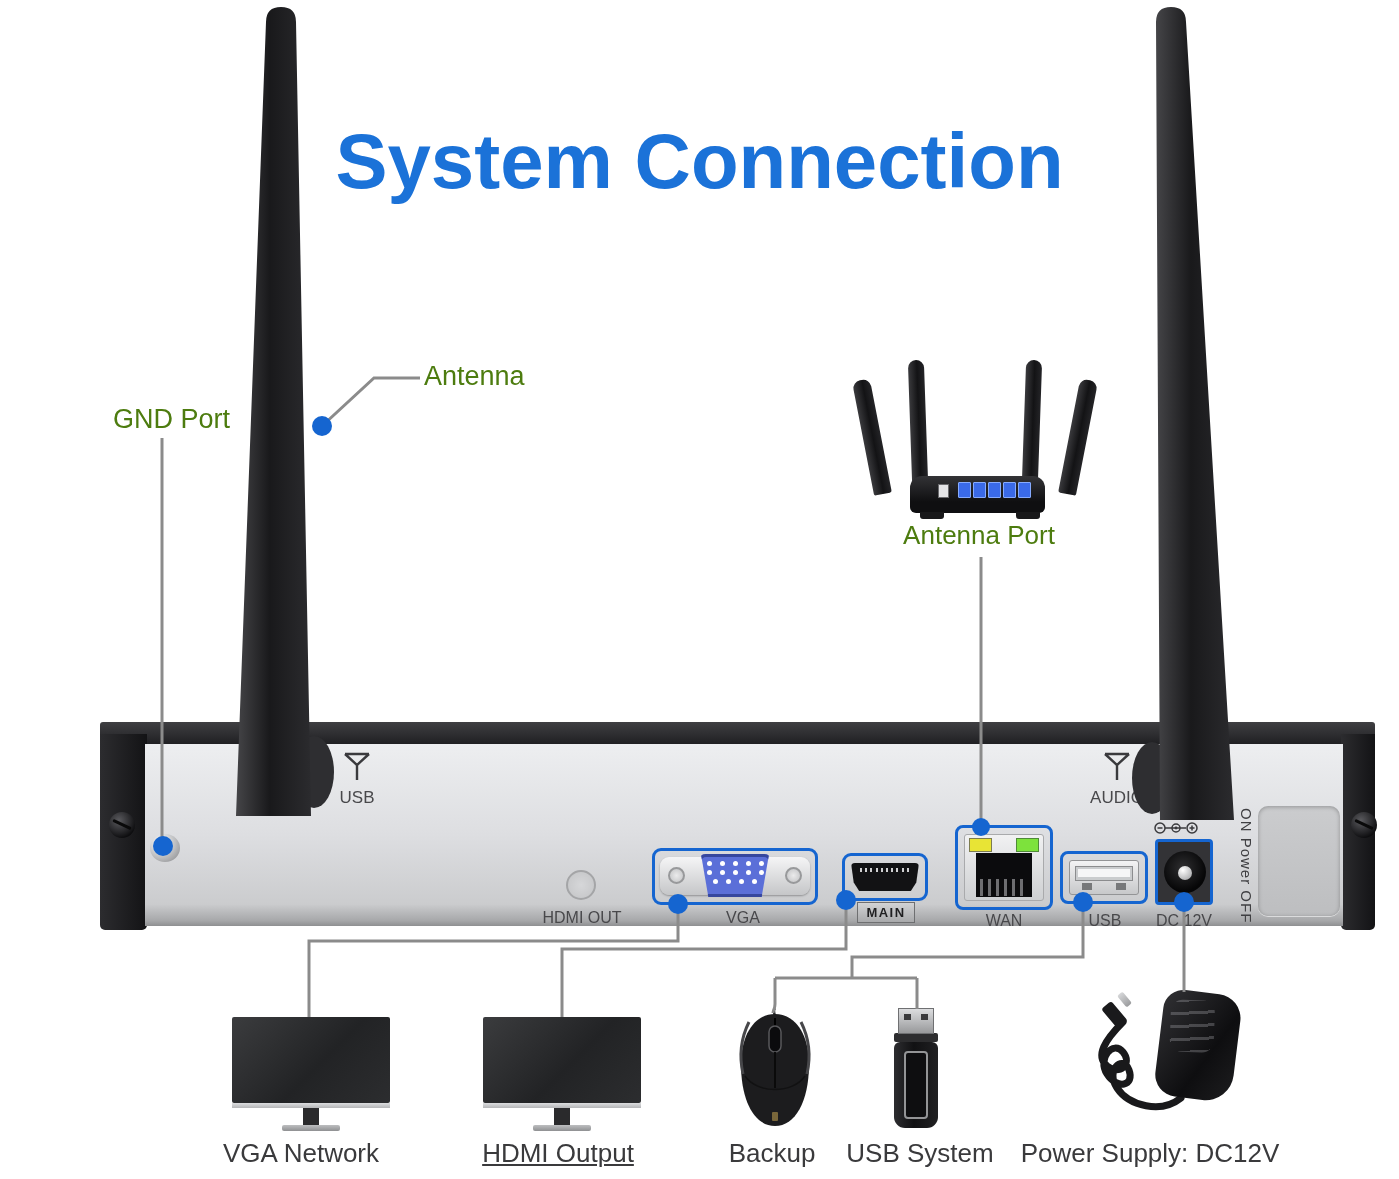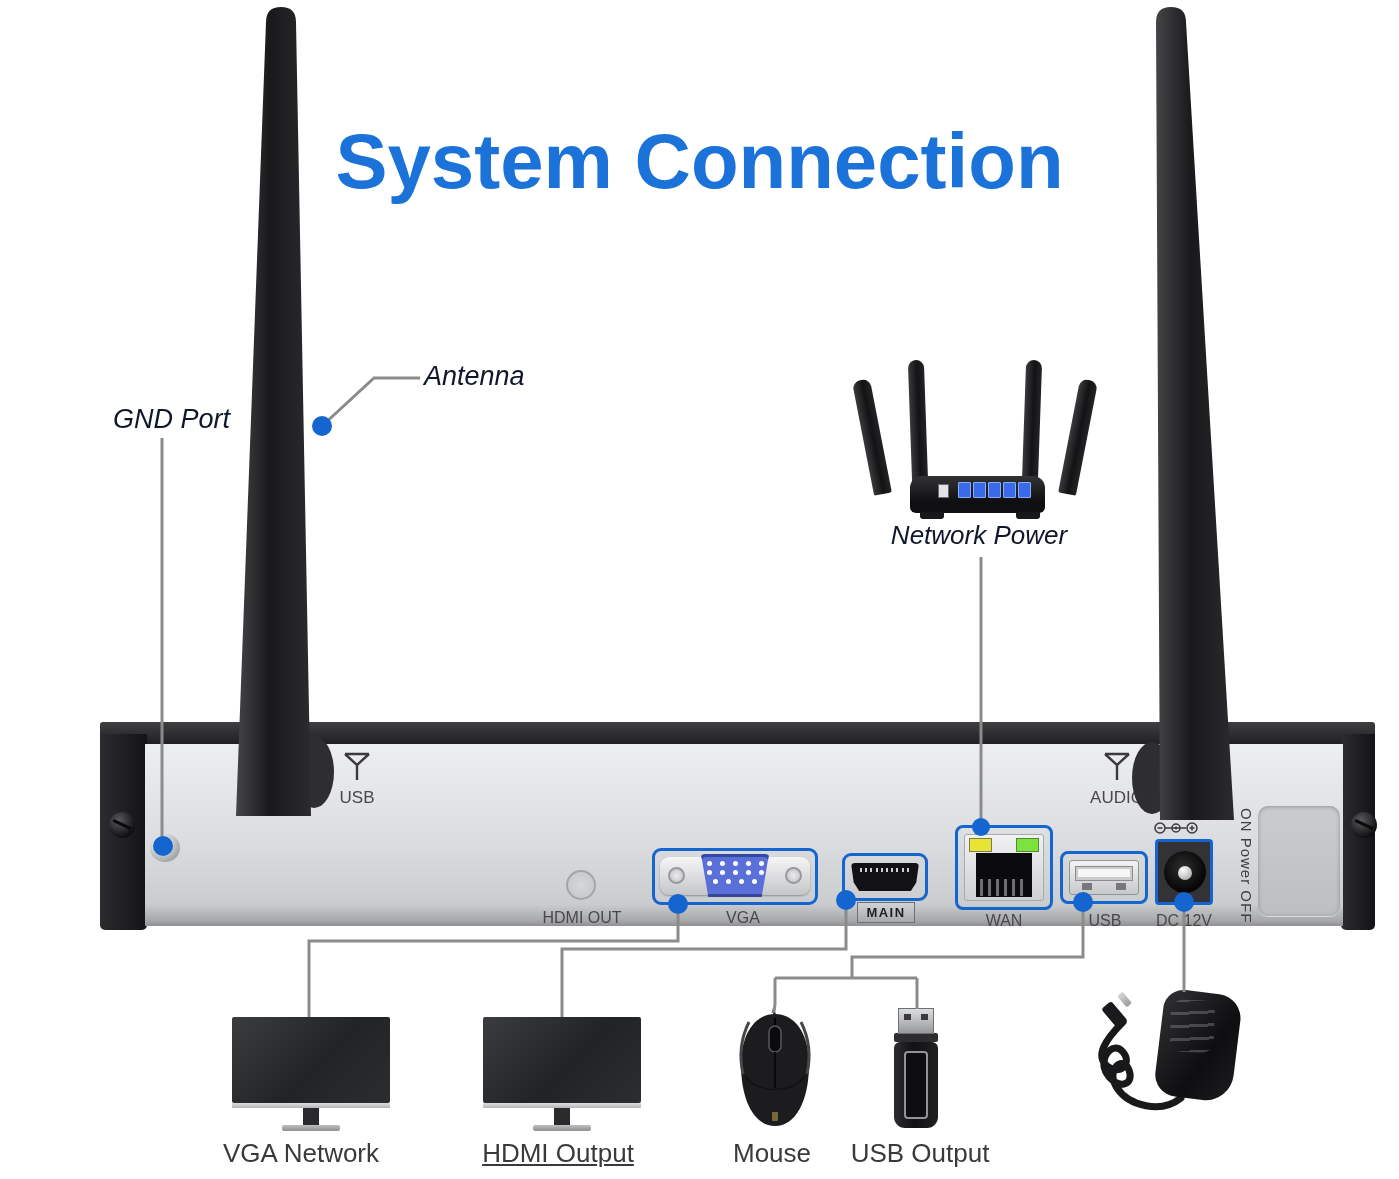--- a/index.html
+++ b/index.html
@@ -4,21 +4,21 @@
 <style>
   html,body{margin:0;padding:0;background:#fff;}
   .canvas{position:relative;width:1399px;height:1179px;background:#ffffff;overflow:hidden;
           font-family:"Liberation Sans",sans-serif;}
 
   
   .title{position:absolute;top:116px;left:0;right:0;text-align:center;
          font-size:78px;font-weight:bold;color:#1b72d8;letter-spacing:0;}
 
   
-  .callout{position:absolute;color:#0f172a;font-size:27px;white-space:nowrap;font-style:italic;}
+  .callout{position:absolute;color:#4d7c0f;font-size:27px;white-space:nowrap;}
   .gnd-label{left:113px;top:404px;}
   .antenna-label{left:424px;top:361px;}
   .network-label{left:877px;top:520px;width:204px;text-align:center;font-size:26px;}
 
   
   .ant{position:absolute;z-index:2;}
   .ant-l{left:220px;top:0;}
   .ant-r{left:1128px;top:0;}
 
   
@@ -203,21 +203,21 @@
           <stop offset="0.45" stop-color="#19191b"></stop>
           <stop offset="1" stop-color="#2b2b2e"></stop>
       </linearGradient>
     </defs>
     <ellipse cx="24" cy="778" rx="20" ry="36" fill="#2e2e31"></ellipse>
     <path d="M28,22 Q28,7 43,7 Q58,7 58,22 L106,820 L32,820 Z" fill="url(#agr)"></path>
   </svg>
 
   <div class="callout gnd-label">GND Port</div>
   <div class="callout antenna-label">Antenna</div>
-  <div class="callout network-label">Network Power</div>
+  <div class="callout network-label">Antenna Port</div>
 
   <div class="router">
     <div class="r-ant r-ant-ol"></div>
     <div class="r-ant r-ant-il"></div>
     <div class="r-ant r-ant-ir"></div>
     <div class="r-ant r-ant-or"></div>
     <div class="r-body"></div>
     <div class="r-usb"></div>
     <div class="r-ports">
       <div class="r-port"></div>
@@ -373,22 +373,23 @@
     <svg width="175" height="150" viewBox="0 0 175 150" style="position:absolute;left:0;top:0;">
       <path d="M48,42 C30,60 20,76 32,86 C44,96 58,84 48,72 C38,60 22,78 32,94 C42,110 60,106 54,90 C48,74 30,90 42,108 C54,126 86,134 106,118" stroke="#19191b" stroke-width="7" fill="none" stroke-linecap="round"></path>
     </svg>
     <div class="psu-tip"></div>
     <div class="psu-plug"></div>
     <div class="psu-body"></div>
   </div>
 
   <div class="blabel bl-vga">VGA Network</div>
   <div class="blabel bl-hdmi">HDMI Output</div>
-  <div class="blabel bl-mouse">Mouse</div>
-  <div class="blabel bl-backup">USB Output</div>
+  <div class="blabel bl-mouse">Backup</div>
+  <div class="blabel bl-backup">USB System</div>
+  <div class="blabel bl-power">Power Supply: DC12V</div>
 
   <svg class="lines" width="1399" height="1179" viewBox="0 0 1399 1179">
     <g stroke="#8b8b8b" stroke-width="3" fill="none">
       <path d="M162,438 V840"></path>
       <path d="M322,426 L374,378 H420"></path>
       <path d="M981,557 V822"></path>
       <path d="M678,904 V941 H309 V1017"></path>
       <path d="M846,900 V949 H562 V1017"></path>
       <path d="M1083,902 V957 H852 V978 M775,978 H917 M775,978 V1004 C775,1009 773,1010 773,1013 M917,978 V1009"></path>
       <path d="M1184,902 V992"></path>

